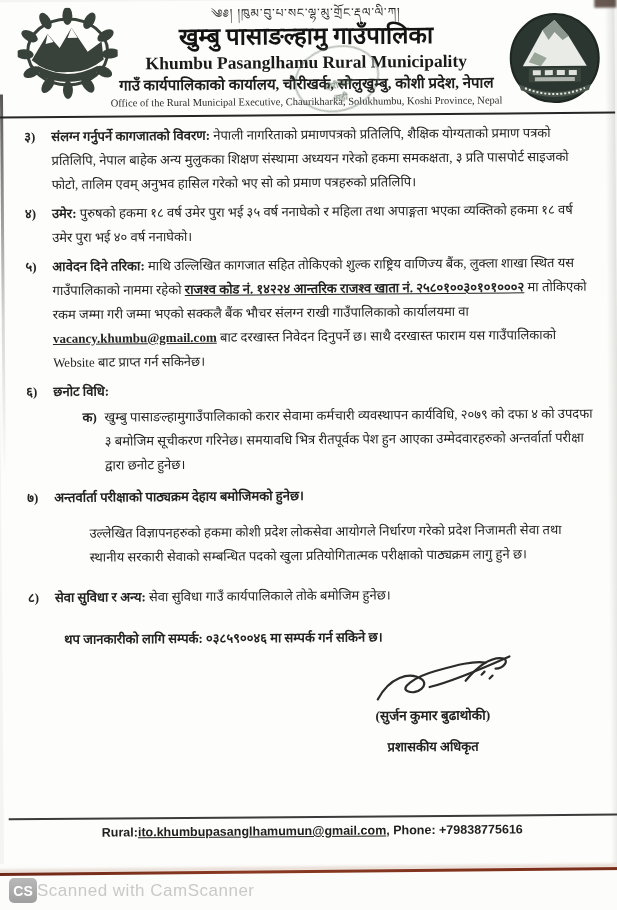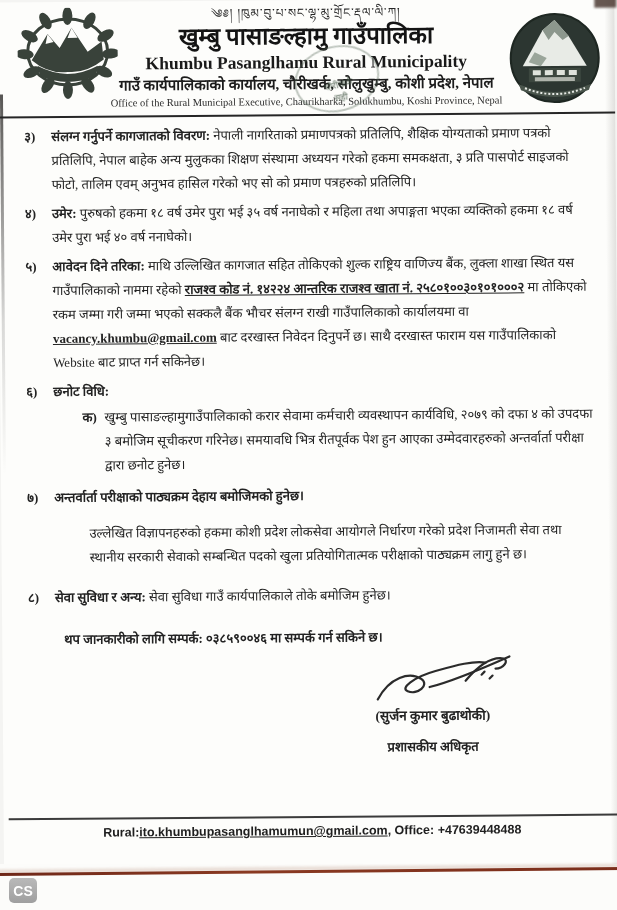--- a/index.html
+++ b/index.html
@@ -201,24 +201,25 @@
         </g>
       </svg>
       <div class="sig-name">(सुर्जन कुमार बुढाथोकी)</div>
       <div class="sig-title">प्रशासकीय अधिकृत</div>
     </div>
 
   </div>
 
   <div class="foot-rule"></div>
   <div class="foot-line">
-    <span>Rural:</span><span class="u">ito.khumbupasanglhamumun@gmail.com</span><span>, Office: </span><span>+47639448488</span>
+    <span>Rural:</span><span class="u">ito.khumbupasanglhamumun@gmail.com</span><span>, Phone: </span><span>+79838775616</span>
   </div>
 
 </div>
 
 <div class="scan-strip">
   <div class="paper-edge-glow"></div>
   <div class="paper-edge"></div>
   <div class="cs-row">
     <div class="cs-badge">CS</div>
+    <div class="cs-text">Scanned with CamScanner</div>
   </div>
 </div>
 
 </body></html>

